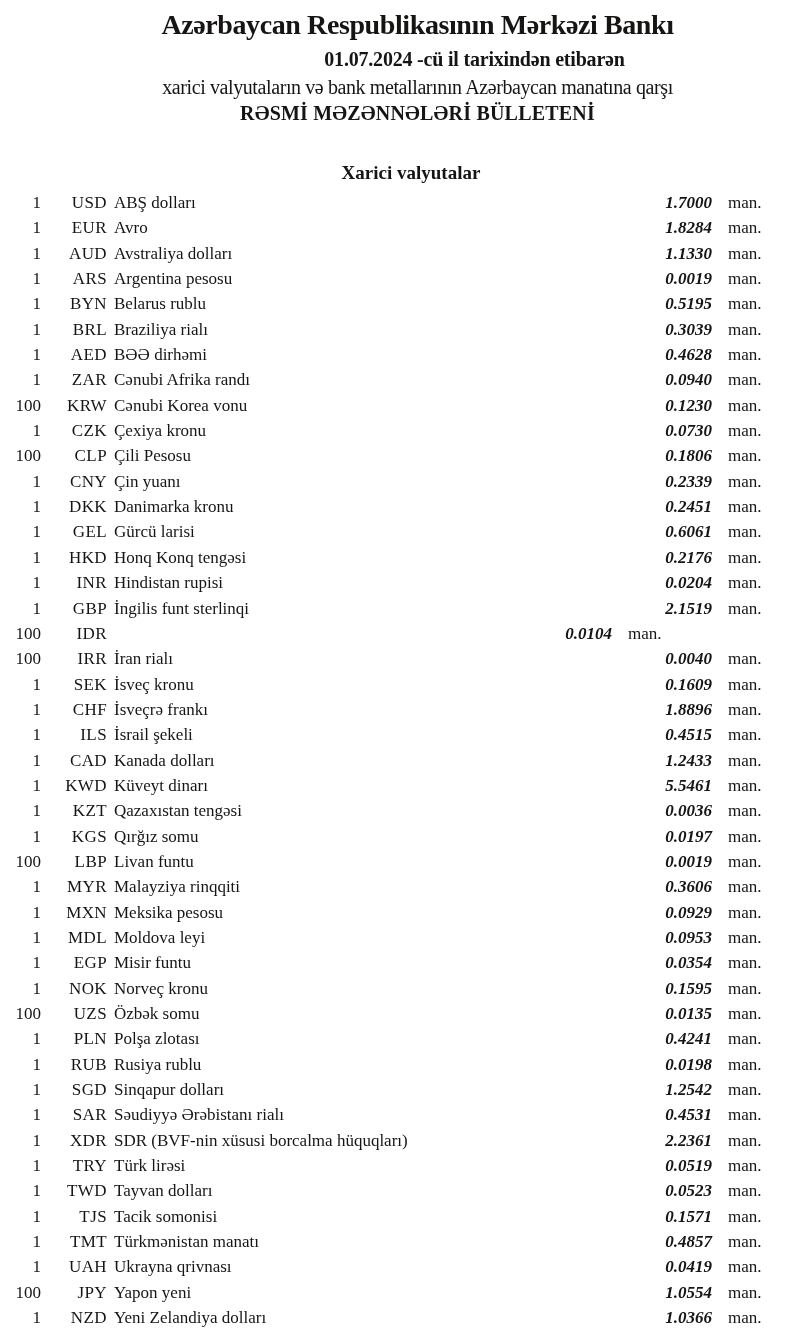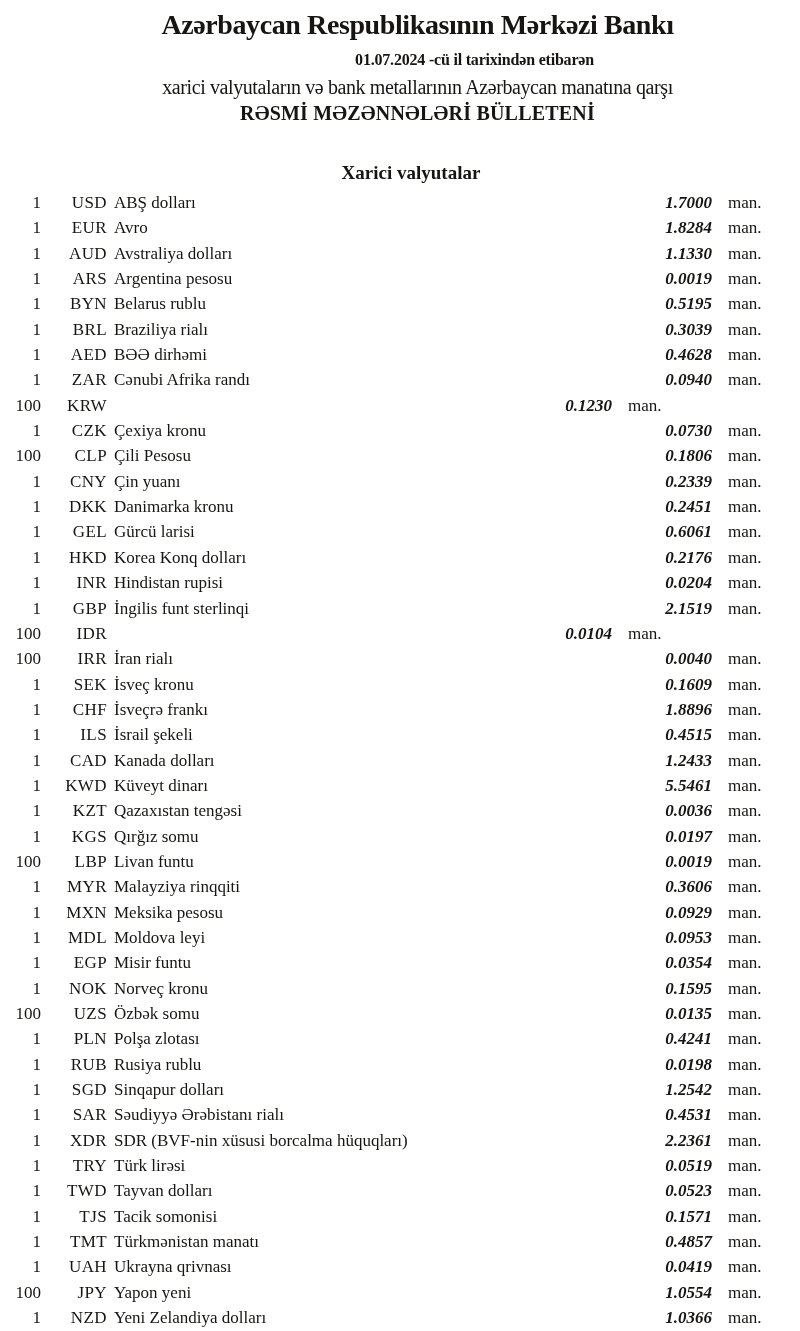--- a/index.html
+++ b/index.html
@@ -12,21 +12,21 @@
     color: #171513;
     font-family: "Liberation Serif", "DejaVu Serif", serif;
     box-sizing: border-box;
     overflow: hidden;
   }
   .header { text-align: center; padding-top: 8px; padding-left: 35px; }
   .h1 {
     font-size: 28px; font-weight: bold; line-height: 34px; letter-spacing: -0.4px;
   }
   .h2 {
-    font-size: 16px; font-weight: bold; line-height: 25px; margin-top: 5px;
+    font-size: 20px; font-weight: bold; line-height: 25px; margin-top: 5px;
     padding-left: 114px; letter-spacing: -0.2px;
   }
   .h3 {
     font-size: 20px; font-weight: normal; line-height: 26px; margin-top: 2px;
     letter-spacing: -0.4px;
   }
   .h4 {
     font-size: 20px; font-weight: bold; line-height: 26px; letter-spacing: 0.2px;
   }
   .section-title {
@@ -122,20 +122,21 @@
     <span class="qty">1</span>
     <span class="code">ZAR</span>
     <span class="name">Cənubi Afrika randı</span>
     <span class="rate">0.0940</span>
     <span class="unit">man.</span>
   </div>
 
   <div class="row">
     <span class="qty">100</span>
     <span class="code">KRW</span>
+    <span class="name">Cənubi Korea vonu</span>
     <span class="rate">0.1230</span>
     <span class="unit">man.</span>
   </div>
 
   <div class="row">
     <span class="qty">1</span>
     <span class="code">CZK</span>
     <span class="name">Çexiya kronu</span>
     <span class="rate">0.0730</span>
     <span class="unit">man.</span>
@@ -169,21 +170,21 @@
     <span class="qty">1</span>
     <span class="code">GEL</span>
     <span class="name">Gürcü larisi</span>
     <span class="rate">0.6061</span>
     <span class="unit">man.</span>
   </div>
 
   <div class="row">
     <span class="qty">1</span>
     <span class="code">HKD</span>
-    <span class="name">Korea Konq dolları</span>
+    <span class="name">Honq Konq tengəsi</span>
     <span class="rate">0.2176</span>
     <span class="unit">man.</span>
   </div>
 
   <div class="row">
     <span class="qty">1</span>
     <span class="code">INR</span>
     <span class="name">Hindistan rupisi</span>
     <span class="rate">0.0204</span>
     <span class="unit">man.</span>

